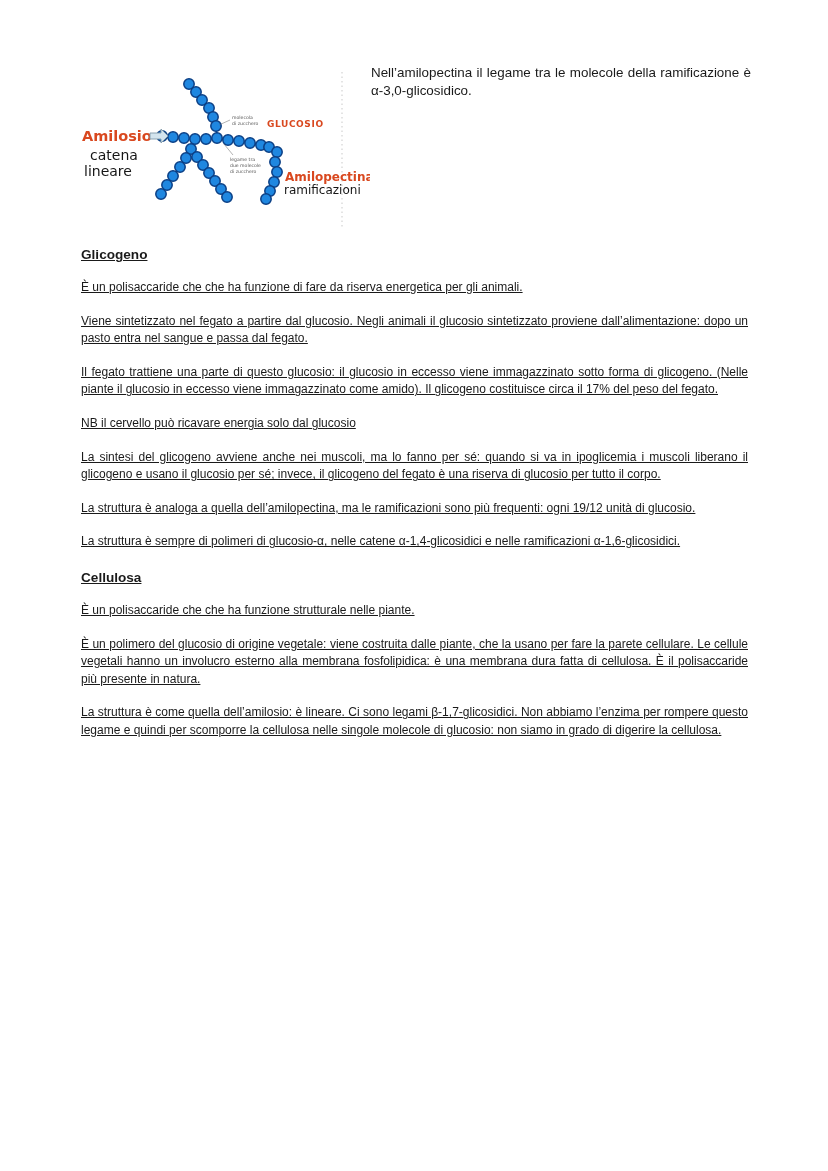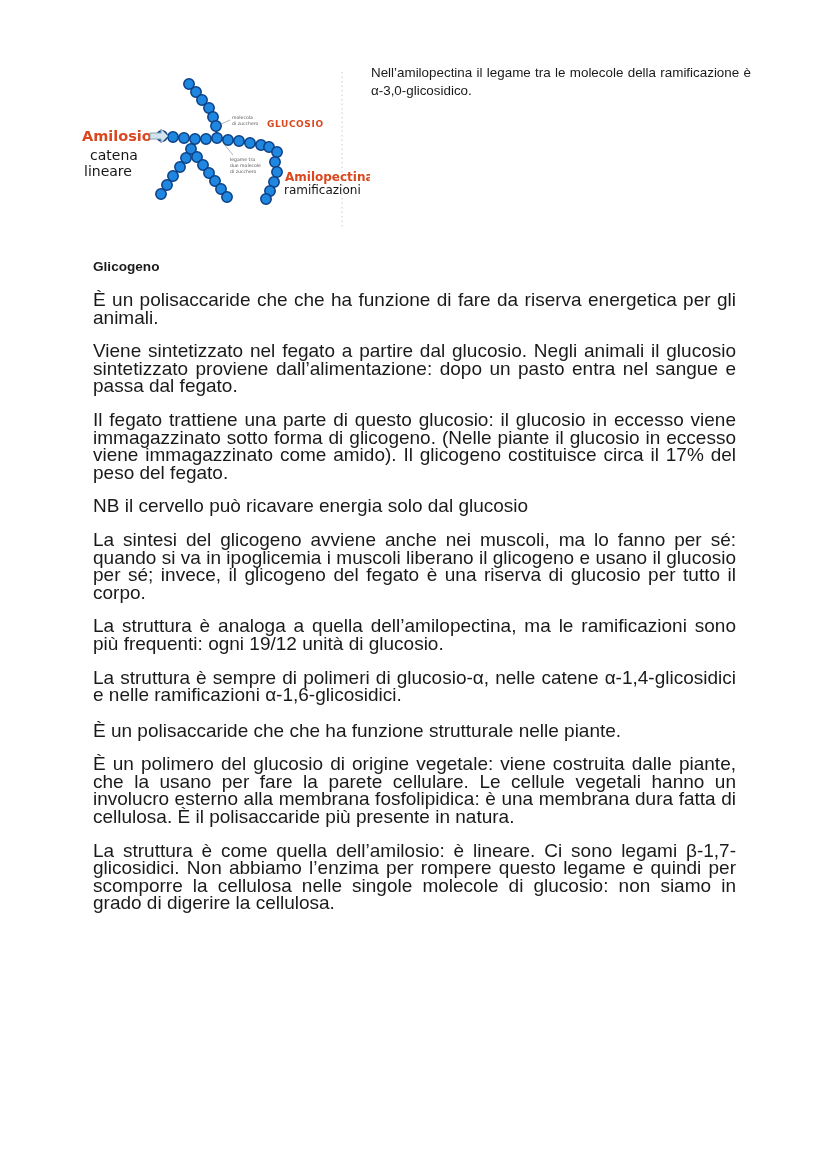--- a/index.html
+++ b/index.html
@@ -18,24 +18,24 @@
     padding:60px 80px 0 81px;
     background:#ffffff;
     font-family:"Liberation Sans","DejaVu Sans",sans-serif;
     color:var(--text);
     overflow:hidden;
   }
   .top-section{position:relative;height:186px;}
   .diagram{position:absolute;left:-11px;top:0;width:300px;height:170px;}
   .intro{position:absolute;left:290px;top:4px;width:380px;}
   .intro p{margin:0 0 18px 0;font-size:13.4px;line-height:17.6px;text-align:justify;}
-  section{margin:12px;}
+  section{margin:0;text-decoration:underline;}
   .section-cellulosa{margin-top:18px;}
   h2{font-size:13.6px;line-height:17px;margin:0 0 16px 0;font-weight:bold;color:var(--text);}
-  .body-para{margin:0 0 16px 0;font-size:19px;line-height:17.6px;text-align:justify;}
+  .body-para{margin:0 0 16px 0;font-size:12px;line-height:17.6px;text-align:justify;}
   
   .link{fill:none;stroke:var(--bead-stroke);stroke-width:1.7;stroke-linejoin:round;}
   .bead{fill:var(--bead-fill);stroke:var(--bead-stroke);stroke-width:1.5;}
   .dg-label-orange{fill:var(--label-orange);font-weight:bold;font-family:"DejaVu Sans",sans-serif;}
   .dg-label-black{fill:#161616;font-family:"DejaVu Sans",sans-serif;}
   .dg-note{fill:#555;font-size:4.6px;font-family:"DejaVu Sans",sans-serif;}
   .dg-pointer{stroke:#666;stroke-width:0.5;fill:none;}
   .dg-dotted{stroke:#c9c9c9;stroke-width:1;stroke-dasharray:1.5 3;}
   .dg-arrow{fill:var(--arrow-fill);stroke:var(--arrow-stroke);stroke-width:0.9;}
 </style>
@@ -134,18 +134,19 @@
     <p class="body-para">È un polisaccaride che che ha funzione di fare da riserva energetica per gli animali.</p>
     <p class="body-para">Viene sintetizzato nel fegato a partire dal glucosio. Negli animali il glucosio sintetizzato proviene dall’alimentazione: dopo un pasto entra nel sangue e passa dal fegato.</p>
     <p class="body-para">Il fegato trattiene una parte di questo glucosio: il glucosio in eccesso viene immagazzinato sotto forma di glicogeno. (Nelle piante il glucosio in eccesso viene immagazzinato come amido). Il glicogeno costituisce circa il 17% del peso del fegato.</p>
     <p class="body-para">NB il cervello può ricavare energia solo dal glucosio</p>
     <p class="body-para">La sintesi del glicogeno avviene anche nei muscoli, ma lo fanno per sé: quando si va in ipoglicemia i muscoli liberano il glicogeno e usano il glucosio per sé; invece, il glicogeno del fegato è una riserva di glucosio per tutto il corpo.</p>
     <p class="body-para">La struttura è analoga a quella dell’amilopectina, ma le ramificazioni sono più frequenti: ogni 19/12 unità di glucosio.</p>
     <p class="body-para">La struttura è sempre di polimeri di glucosio-α, nelle catene α-1,4-glicosidici e nelle ramificazioni α-1,6-glicosidici.</p>
   </section>
 
   <section class="section-cellulosa">
+    <h2>Cellulosa</h2>
     <p class="body-para">È un polisaccaride che che ha funzione strutturale nelle piante.</p>
     <p class="body-para">È un polimero del glucosio di origine vegetale: viene costruita dalle piante, che la usano per fare la parete cellulare. Le cellule vegetali hanno un involucro esterno alla membrana fosfolipidica: è una membrana dura fatta di cellulosa. È il polisaccaride più presente in natura.</p>
     <p class="body-para">La struttura è come quella dell’amilosio: è lineare. Ci sono legami β-1,7-glicosidici. Non abbiamo l’enzima per rompere questo legame e quindi per scomporre la cellulosa nelle singole molecole di glucosio: non siamo in grado di digerire la cellulosa.</p>
   </section>
 
 </div>
 
 </body></html>

